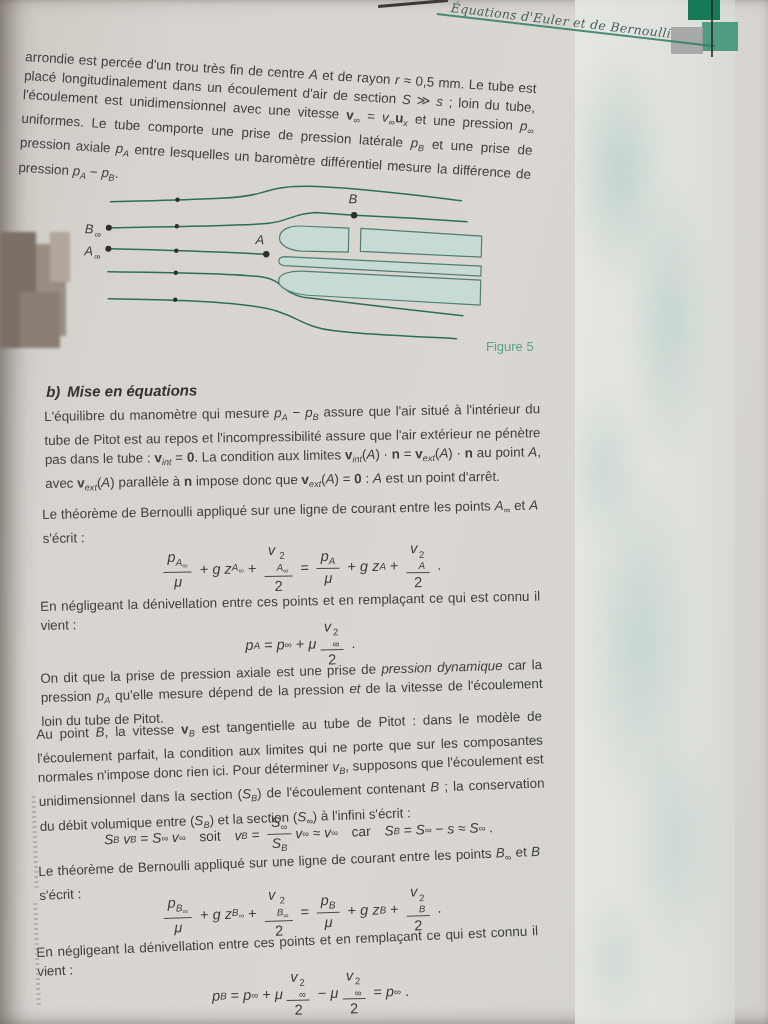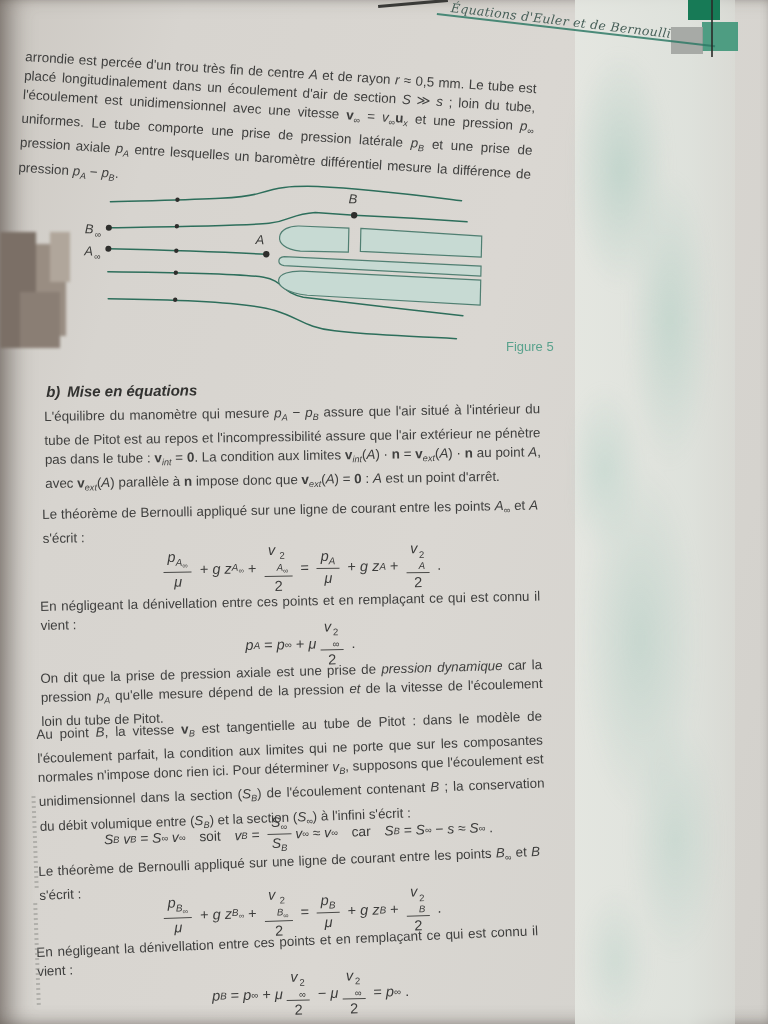--- a/index.html
+++ b/index.html
@@ -46,21 +46,21 @@
   .frac{display:inline-flex;flex-direction:column;align-items:center;
         vertical-align:middle;margin:0 4px;line-height:1.15;}
   .fnum{padding:0 4px 1px;border-bottom:1.3px solid #4a4a48;}
   .fden{padding-top:1px;}
   .eq{display:flex;align-items:center;justify-content:center;
       font-size:14.5px;color:#3c3c3b;transform-origin:0 0;white-space:nowrap;}
   .eq .mt{white-space:pre;}
   .para .mt,.para .mi{white-space:normal;}
   
   #figwrap{left:78px;top:176px;transform:rotate(1.3deg);transform-origin:0 0;}
-  .figcaption{font-size:13px;color:#5aa28d;transform-origin:0 0;margin-left:20px;}
+  .figcaption{font-size:13px;color:#5aa28d;transform-origin:0 0;}
   .pagenum{font-family:"DejaVu Serif", serif;font-style:italic;font-size:17px;
            color:#42705f;transform:rotate(-1deg);margin-top:24px;}
   
   .margin-marks{width:4px;opacity:.5;filter:blur(.4px);
       background:repeating-linear-gradient(0deg,#8d8d88 0 2px,transparent 2px 5px);
       transform:rotate(-2deg);}
   .sq{position:absolute;}
 </style>
 </head>
 <body>

